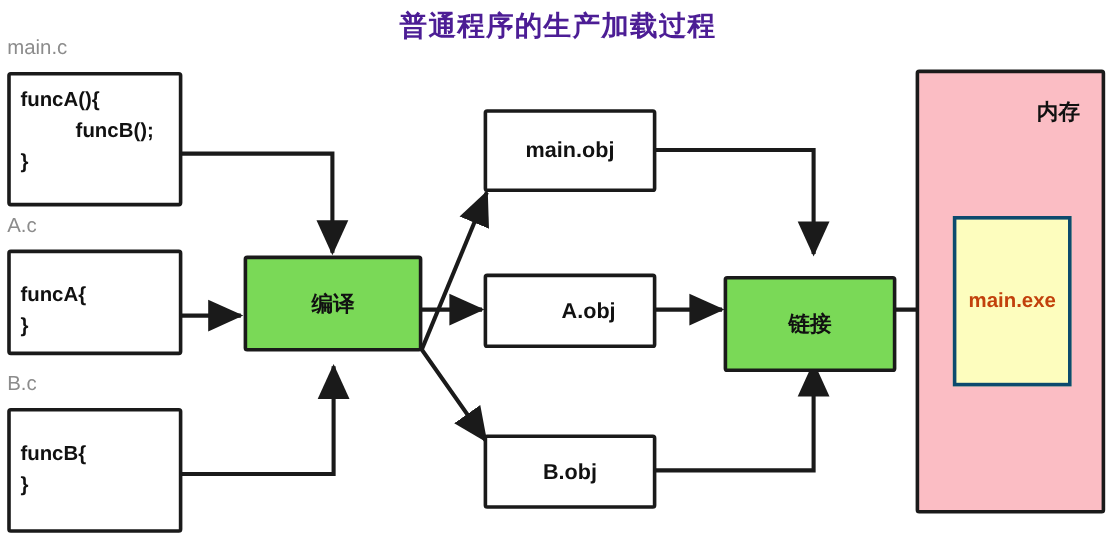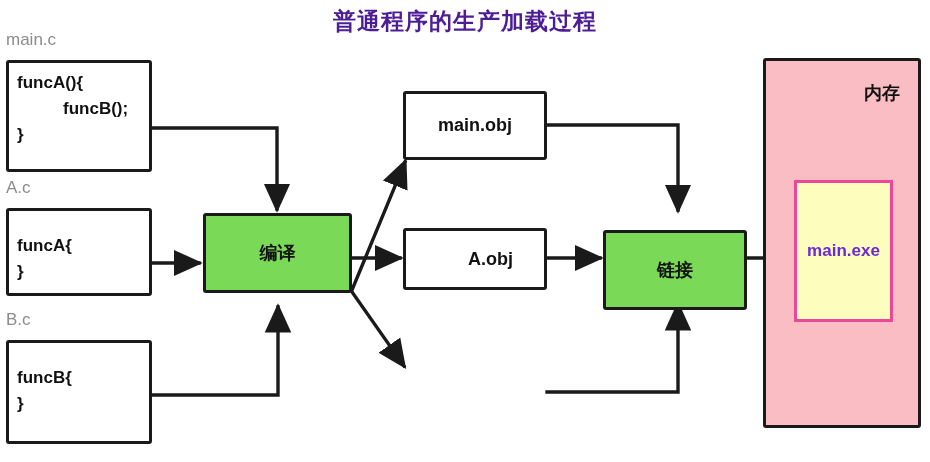--- a/index.html
+++ b/index.html
@@ -81,29 +81,29 @@
     top: 20px;
     width: 100%;
     text-align: center;
     font-size: 18px;
     font-weight: bold;
     color: #111111;
     margin-left: 40px;
   }
   .exe {
     background: #fdfdbe;
-    border: 3px solid #ec4899;
+    border: 3px solid #0c4a6e;
     position: absolute;
     box-sizing: border-box;
     display: flex;
     align-items: center;
     justify-content: center;
     font-size: 17px;
     font-weight: bold;
-    color: #6d28d9;
+    color: #c2410c;
   }
 </style>
 </head>
 <body>
 
 <div id="canvas">
 
   <div class="title">普通程序的生产加载过程</div>
 
   <svg id="edges" viewBox="0 0 930 462">
@@ -142,20 +142,21 @@
   <div class="file-label" style="left:6px; top:310px;">B.c</div>
   <div class="node code-box" style="left:6px; top:340px; width:146px; height:104px; padding-top:22px;">
     <div class="code-line">funcB{</div>
     <div class="code-line">}</div>
   </div>
 
   <div class="node green box-center" style="left:203px; top:213px; width:149px; height:80px;">编译</div>
 
   <div class="node box-center" style="left:403px; top:91px; width:144px; height:69px;">main.obj</div>
   <div class="node box-center" style="left:403px; top:228px; width:144px; height:62px;padding-left:31px;">A.obj</div>
+  <div class="node box-center" style="left:403px; top:362px; width:144px; height:62px;">B.obj</div>
 
   <div class="node green box-center" style="left:603px; top:230px; width:144px; height:80px;">链接</div>
 
   <div class="node memory" style="left:763px; top:58px; width:158px; height:370px;">
     <div class="memory-title">内存</div>
   </div>
   <div class="exe" style="left:794px; top:180px; width:99px; height:142px;">main.exe</div>
 
 </div>
 

